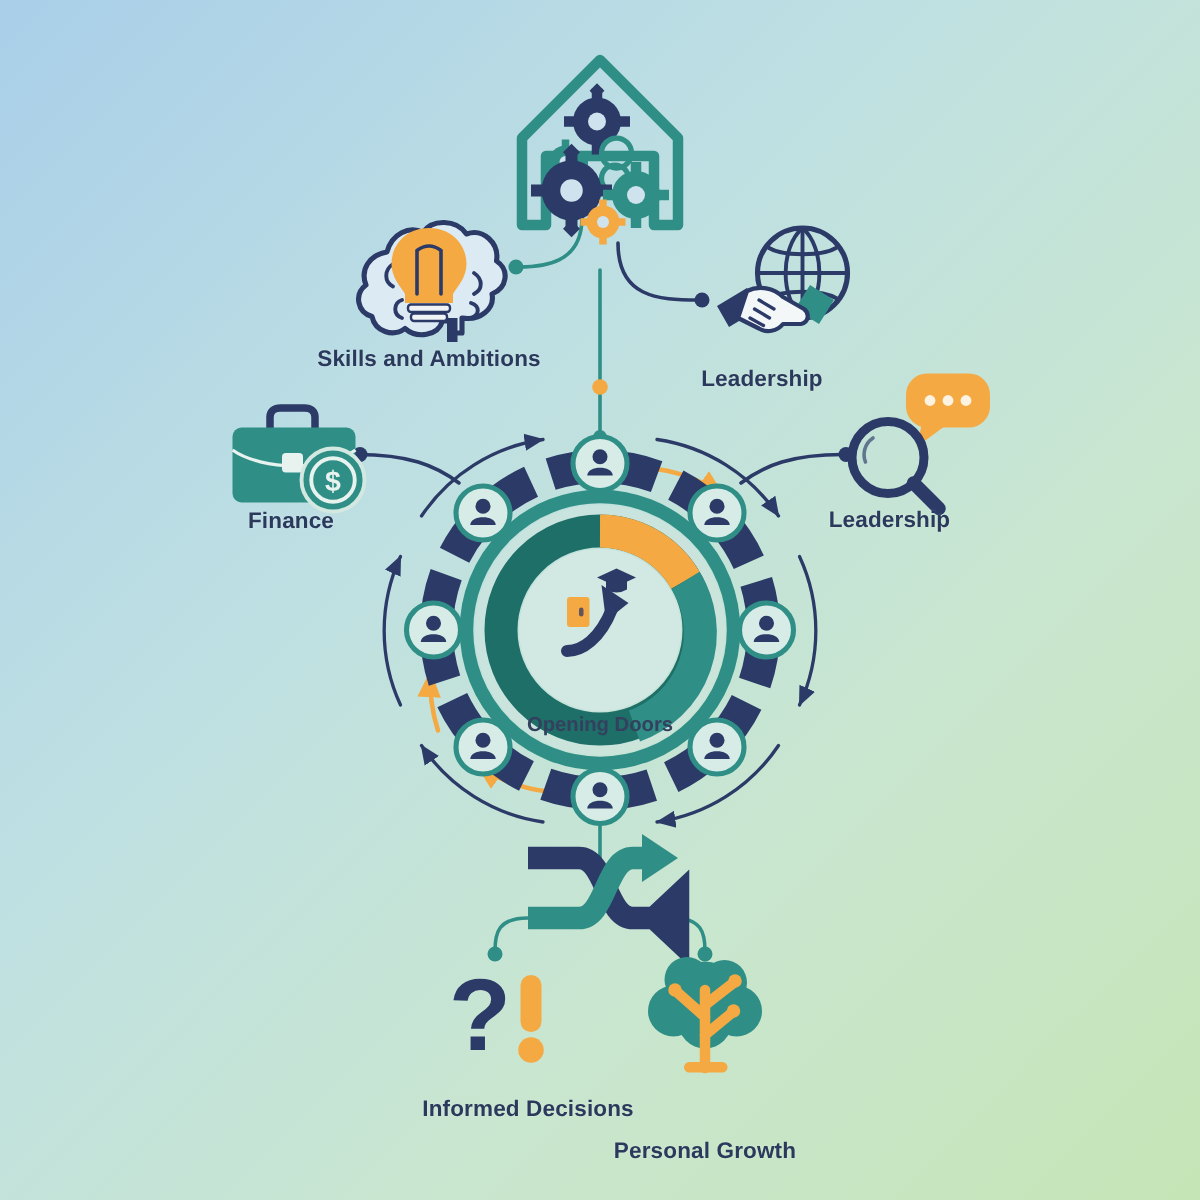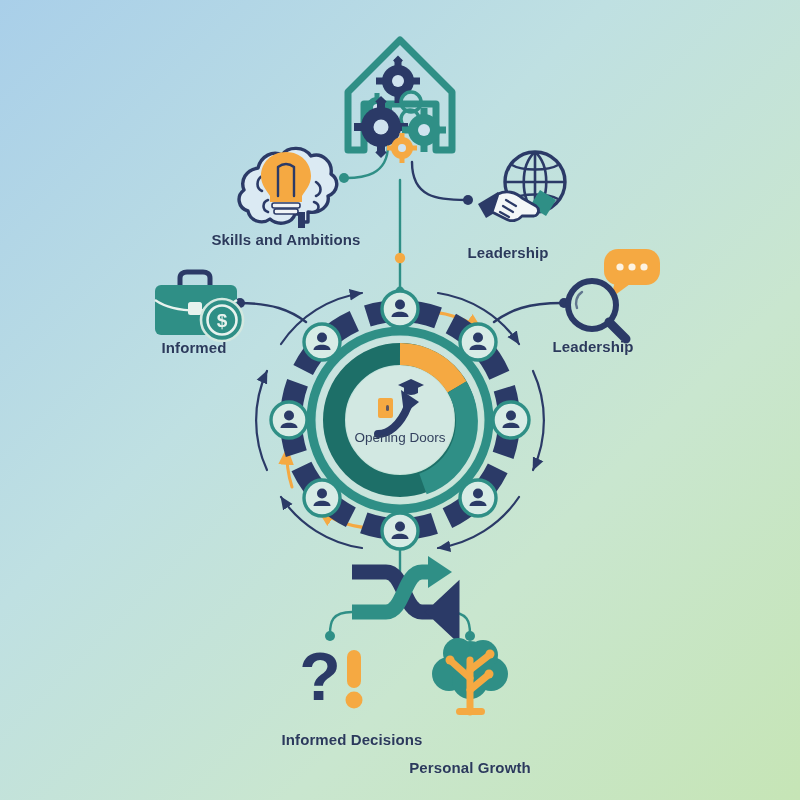--- a/index.html
+++ b/index.html
@@ -16,21 +16,21 @@
   .lbl{
     position:absolute;text-align:left;
     color:#2b3a5c;font-size:15px;font-weight:600;
     letter-spacing:.1px;white-space:nowrap;
     transform:translateX(-50%);
     text-shadow:0 0 2px rgba(255,255,255,.28);
   }
   .hub-lbl{
     position:absolute;text-align:center;white-space:nowrap;
     transform:translate(-50%,-50%);
-    color:#33415e;font-size:13.5px;font-weight:400;
+    color:#33415e;font-size:13.5px;font-weight:700;margin-top:46px;
   }
 </style>
 </head>
 <body>
 
 <div id="stage">
 
   <svg class="layer" viewBox="0 0 800 800">
     <defs>
       <marker id="arrowNavy" markerWidth="7" markerHeight="7" refX="5.6" refY="3" orient="auto">
@@ -342,21 +342,21 @@
     </g>
 
   </svg>
 
   <div class="hub-lbl" style="left:400px;top:437px;">Opening Doors</div>
 
   <div class="lbl" style="left:286px;top:231px;">Skills and Ambitions</div>
 
   <div class="lbl" style="left:508px;top:244px;">Leadership</div>
 
-  <div class="lbl" style="left:194px;top:339px;">Informed</div>
+  <div class="lbl" style="left:194px;top:339px;">Finance</div>
 
   <div class="lbl" style="left:593px;top:338px;">Leadership</div>
 
   <div class="lbl" style="left:331px;top:731px;padding-left:42px;">Informed Decisions</div>
 
   <div class="lbl" style="left:470px;top:759px;">Personal Growth</div>
 
 </div>
 
 </body></html>

